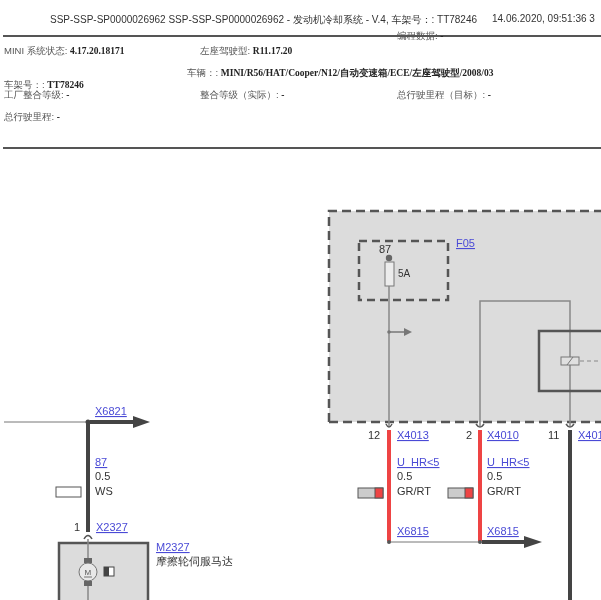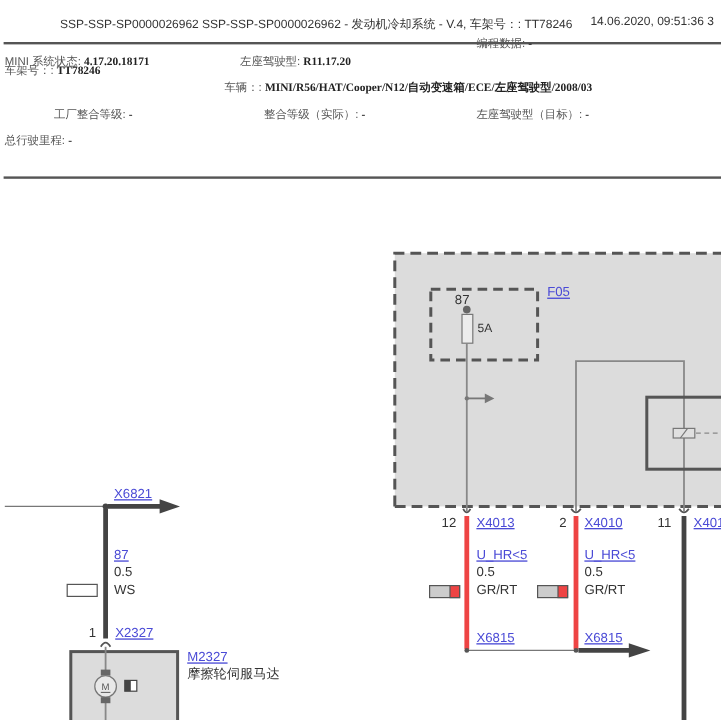--- a/index.html
+++ b/index.html
@@ -24,34 +24,34 @@
 
 <div class="info" style="top:45px;left:4px;">
   <span>MINI 系统状态: </span><b>4.17.20.18171</b>
 </div>
 <div class="info" style="top:45px;left:200px;">
   <span>左座驾驶型: </span><b>R11.17.20</b>
 </div>
 <div class="info" style="top:30px;left:397px;">
   <span>编程数据: </span><b>-</b>
 </div>
-<div class="info" style="top:53px;left:4px;">
+<div class="info" style="top:79px;left:4px;">
   <span>车架号：: </span><b>TT78246</b>
 </div>
 <div class="info" style="top:67px;left:187px;">
   <span>车辆：: </span><b>MINI/R56/HAT/Cooper/N12/自动变速箱/ECE/左座驾驶型/2008/03</b>
 </div>
-<div class="info" style="top:89px;left:4px;margin-left:41px;">
+<div class="info" style="top:89px;left:4px;">
   <span>工厂整合等级: </span><b>-</b>
 </div>
-<div class="info" style="top:89px;left:200px;margin-left:20px;">
+<div class="info" style="top:89px;left:200px;">
   <span>整合等级（实际）: </span><b>-</b>
 </div>
 <div class="info" style="top:89px;left:397px;">
-  <span>左座驾驶型（目标）: </span><b>-</b>
+  <span>总行驶里程（目标）: </span><b>-</b>
 </div>
 <div class="info" style="top:111px;left:4px;">
   <span>总行驶里程: </span><b>-</b>
 </div>
 <div class="rule-bot"></div>
 
 <svg id="diagram" width="601" height="600">
 
   <rect x="329" y="211" width="280" height="211" fill="#dcdcdc" stroke="none"></rect>
   <path d="M329 422 L329 211 L609 211" fill="none" stroke="#555" stroke-width="2.5" stroke-dasharray="9,5"></path>

